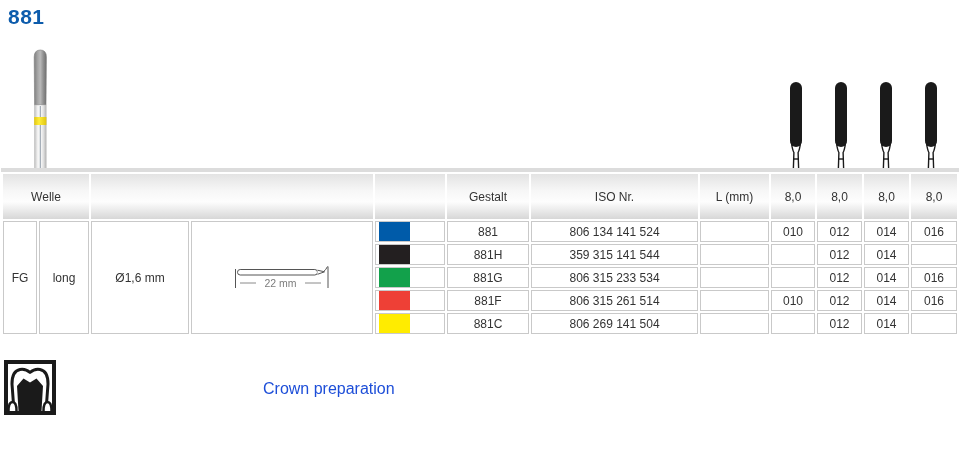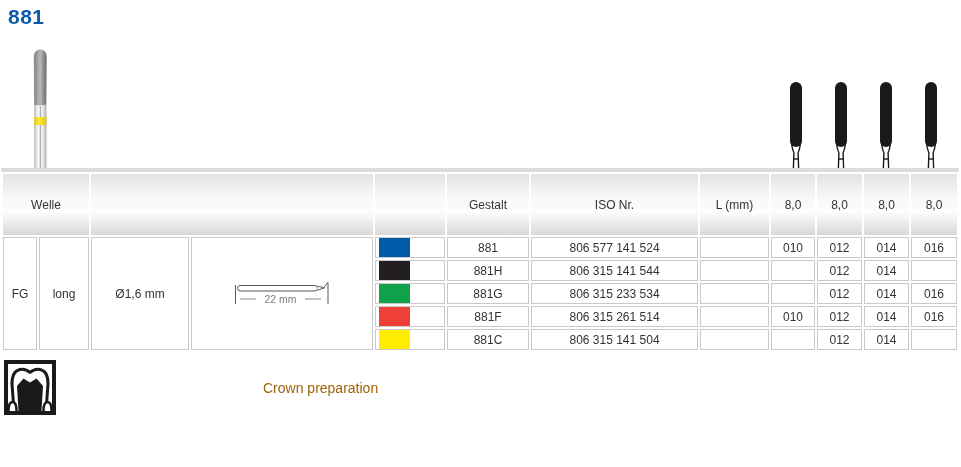--- a/index.html
+++ b/index.html
@@ -16,29 +16,29 @@
   #sil0{left:785px}#sil1{left:830px}#sil2{left:875px}#sil3{left:920px}
 
   .table-wrap{position:absolute;left:1px;top:168px;width:958px;}
   .strip{height:4px;background:#dcdcdc;}
   table{border-collapse:separate;border-spacing:2px;width:958px;table-layout:fixed;}
   td{
     box-sizing:border-box;font-size:12px;color:#333333;
     text-align:center;vertical-align:middle;padding:0;overflow:hidden;white-space:nowrap;
   }
   td.hd{
-    height:61px;
+    height:45px;
     background:linear-gradient(to bottom,#e3e3e3 0%,#f7f7f7 38%,#fdfdfd 62%,#d7d7d7 100%);
   }
   td.bd{height:21px;background:#ffffff;border:1px solid #c9c9c9;}
   td.swatch-cell{text-align:left;}
   .swatch{width:31px;height:19px;margin-left:3px;}
   .draw-svg{display:block;margin:0 auto;}
   .tooth{position:absolute;left:4px;top:360px;}
-  .app-label{position:absolute;left:263px;top:380px;font-size:14px;color:#a16207;}
+  .app-label{position:absolute;left:263px;top:380px;font-size:16px;color:#1d4ed8;}
 </style>
 </head>
 <body>
 
 <div class="title" style="color: rgb(13, 92, 172);">881</div>
 
 <svg class="photo" width="30" height="126" viewBox="0 0 30 126">
   <defs>
     <linearGradient id="headG" x1="0" y1="0" x2="1" y2="0">
       <stop offset="0" stop-color="#7f7f7f"></stop>
@@ -134,33 +134,33 @@
           <path d="M92,7 Q95,5 96.5,1.5" fill="none" stroke="#555" stroke-width="1"></path>
           <line x1="9" y1="18" x2="25" y2="18" stroke="#8a8a8a" stroke-width="1"></line>
           <line x1="74" y1="18" x2="90" y2="18" stroke="#8a8a8a" stroke-width="1"></line>
           <text x="49.5" y="22" text-anchor="middle" font-size="10.5" fill="#7c7c7c" font-family="Liberation Sans, sans-serif">22 mm</text>
         </svg>
       </td>
       <td class="bd swatch-cell">
         <div class="swatch" style="background: rgb(0, 91, 169);"></div>
       </td>
       <td class="bd">881</td>
-      <td class="bd">806 577 141 524</td>
+      <td class="bd">806 134 141 524</td>
       <td class="bd"></td>
       <td class="bd">010</td>
       <td class="bd">012</td>
       <td class="bd">014</td>
       <td class="bd">016</td>
     </tr>
     <tr>
       <td class="bd swatch-cell">
         <div class="swatch" style="background: rgb(35, 31, 32);"></div>
       </td>
       <td class="bd">881H</td>
-      <td class="bd">806 315 141 544</td>
+      <td class="bd">359 315 141 544</td>
       <td class="bd"></td>
       <td class="bd"></td>
       <td class="bd">012</td>
       <td class="bd">014</td>
       <td class="bd"></td>
     </tr>
     <tr>
       <td class="bd swatch-cell">
         <div class="swatch" style="background: rgb(18, 161, 75);"></div>
       </td>
@@ -182,21 +182,21 @@
       <td class="bd">010</td>
       <td class="bd">012</td>
       <td class="bd">014</td>
       <td class="bd">016</td>
     </tr>
     <tr>
       <td class="bd swatch-cell">
         <div class="swatch" style="background: rgb(255, 236, 0);"></div>
       </td>
       <td class="bd">881C</td>
-      <td class="bd">806 315 141 504</td>
+      <td class="bd">806 269 141 504</td>
       <td class="bd"></td>
       <td class="bd"></td>
       <td class="bd">012</td>
       <td class="bd">014</td>
       <td class="bd"></td>
     </tr>
   </tbody>
     </table>
 </div>
 

